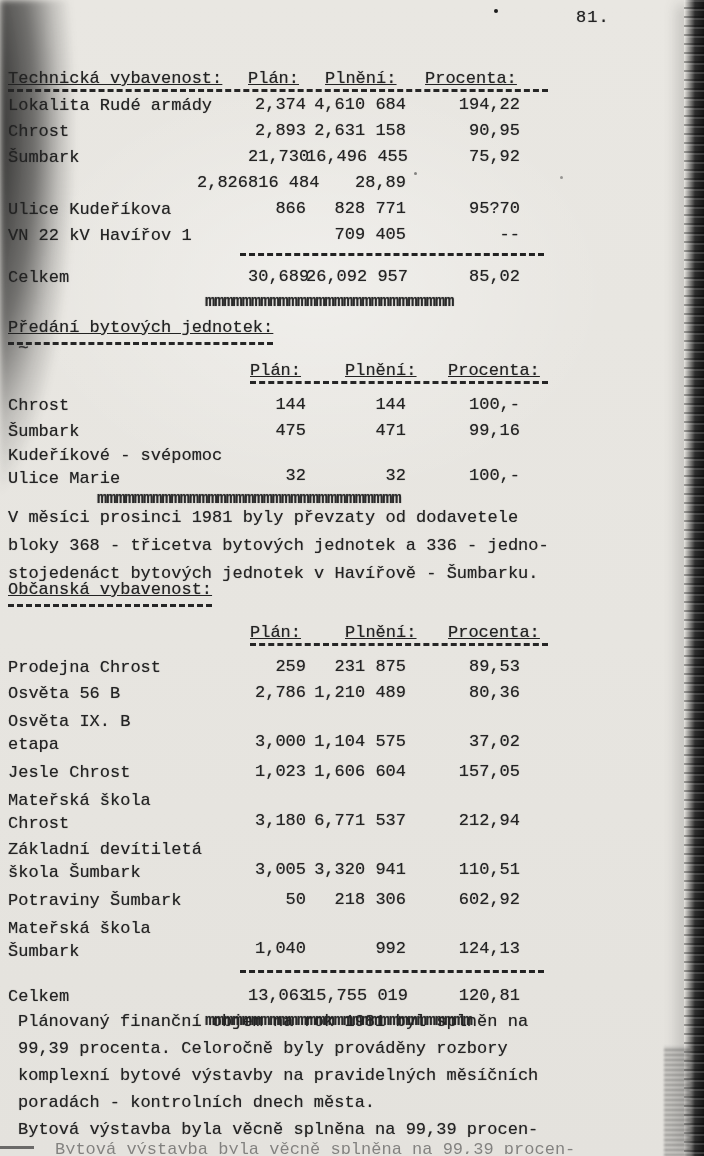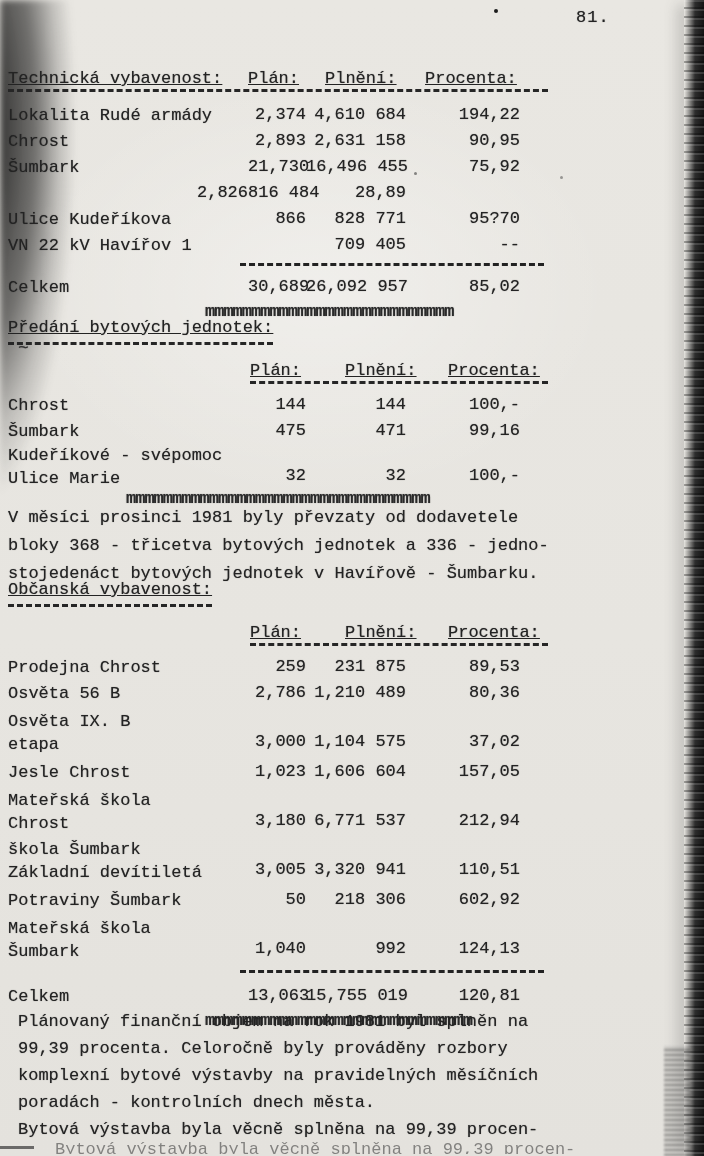--- a/index.html
+++ b/index.html
@@ -40,40 +40,40 @@
   .ghost-line{
     position:absolute;left:55px;top:1141px;width:612px;height:13px;
     overflow:hidden;opacity:0.5;filter:blur(0.7px);
     font-size:17px;line-height:18px;white-space:nowrap;
   }
   .bottom-mark{position:absolute;left:0;top:1146px;width:34px;height:3px;background:#2a2a2a;opacity:.65;filter:blur(0.5px);}
   
   .pagenum{position:absolute;left:576px;top:8px;font-size:17px;letter-spacing:1px;}
   
   .tbl{position:absolute;left:8px;width:540px;font-size:17px;}
-  .hdr1{position:relative;height:27px;border-bottom:3px dashed #262626;margin-bottom:10px;}
+  .hdr1{position:relative;height:27px;border-bottom:3px dashed #262626;}
   .hdr1 span{position:absolute;bottom:1px;text-decoration:underline;white-space:nowrap;}
   .h-title{left:0;}
   .h1-plan{left:240px;} .h1-plneni{left:317px;} .h1-procenta{left:417px;}
   .sec-title{display:inline-block;border-bottom:3px dashed #262626;padding-bottom:2px;line-height:24px;
              text-decoration:underline;margin-bottom:10px;white-space:nowrap;}
   .hdr2{position:relative;margin-left:242px;width:298px;height:26px;border-bottom:3px dashed #262626;margin-bottom:8px;}
   .hdr2 span{position:absolute;bottom:1px;text-decoration:underline;white-space:nowrap;}
   .h2-plan{left:0;} .h2-plneni{left:95px;} .h2-procenta{left:198px;}
   .row{display:grid;grid-template-columns:240px 58px 100px 114px;align-items:end;line-height:26px;}
   .row2{margin:4px 0;}
   .row .num{text-align:right;white-space:pre;line-height:26px;}
   .lbl span{display:block;line-height:21px;}
   .lbl span:first-child{line-height:24px;}
   .sep{margin:5px 0 8px 232px;width:304px;border-top:3px dashed #222;height:0;}
   .sep3{margin:8px 0 10px 232px;}
   .total{line-height:24px;}
   .mrow{font-size:17px;font-weight:bold;letter-spacing:-1px;line-height:19px;white-space:nowrap;
         color:#2a2a2a;margin-left:197px;margin-top:2px;}
-  .mrow.m2{margin-left:118px;margin-top:0;}
+  .mrow.m2{margin-left:89px;margin-top:0;}
   
   .para{position:absolute;left:8px;width:600px;font-size:17px;}
   .para div{line-height:28px;white-space:nowrap;}
   .para2 div{line-height:27px;}
   .tilde{position:absolute;left:18px;top:338px;font-size:18px;color:#333;}
 </style>
 </head>
 <body>
 
 <div id="page">
@@ -243,22 +243,22 @@
       <div class="lbl">
         <span>Mateřská škola</span>
         <span>Chrost</span>
       </div>
       <div class="num">3,180</div>
       <div class="num">6,771 537</div>
       <div class="num">212,94</div>
     </div>
     <div class="row row2">
       <div class="lbl">
+        <span>Základní devítiletá</span>
         <span>škola Šumbark</span>
-        <span>Základní devítiletá</span>
       </div>
       <div class="num">3,005</div>
       <div class="num">3,320 941</div>
       <div class="num">110,51</div>
     </div>
     <div class="row">
       <div class="lbl">
           <span>Potraviny Šumbark</span>
         </div>
       <div class="num">50</div>

